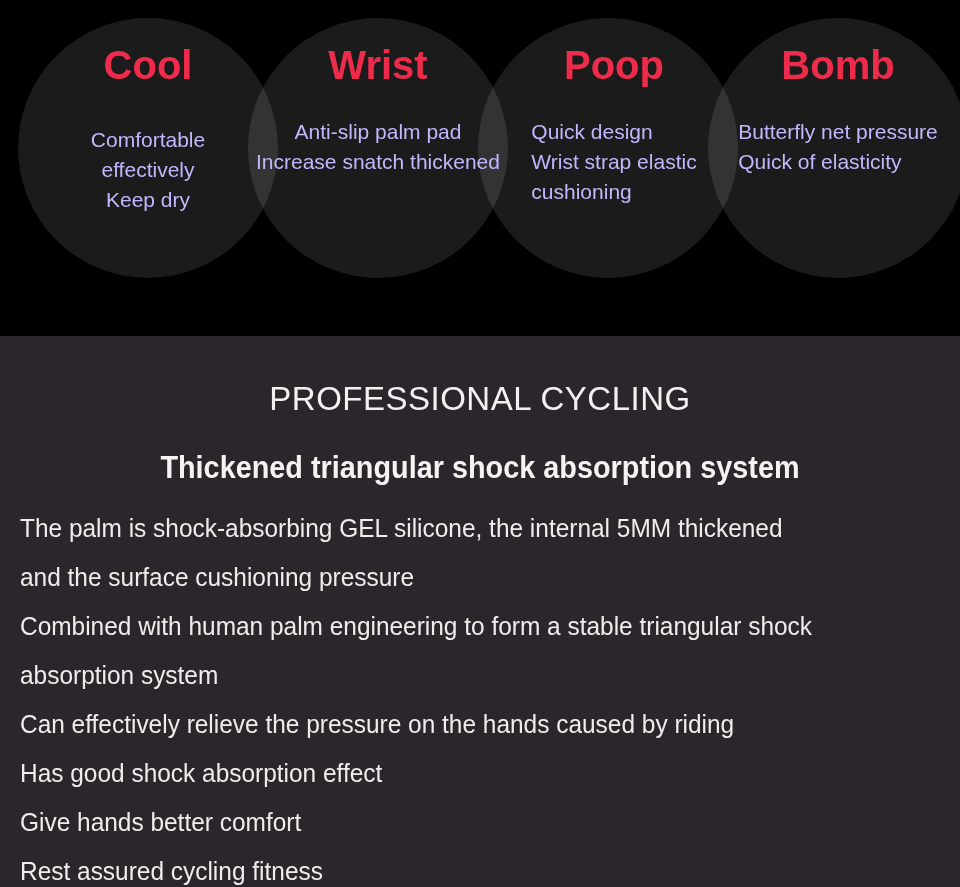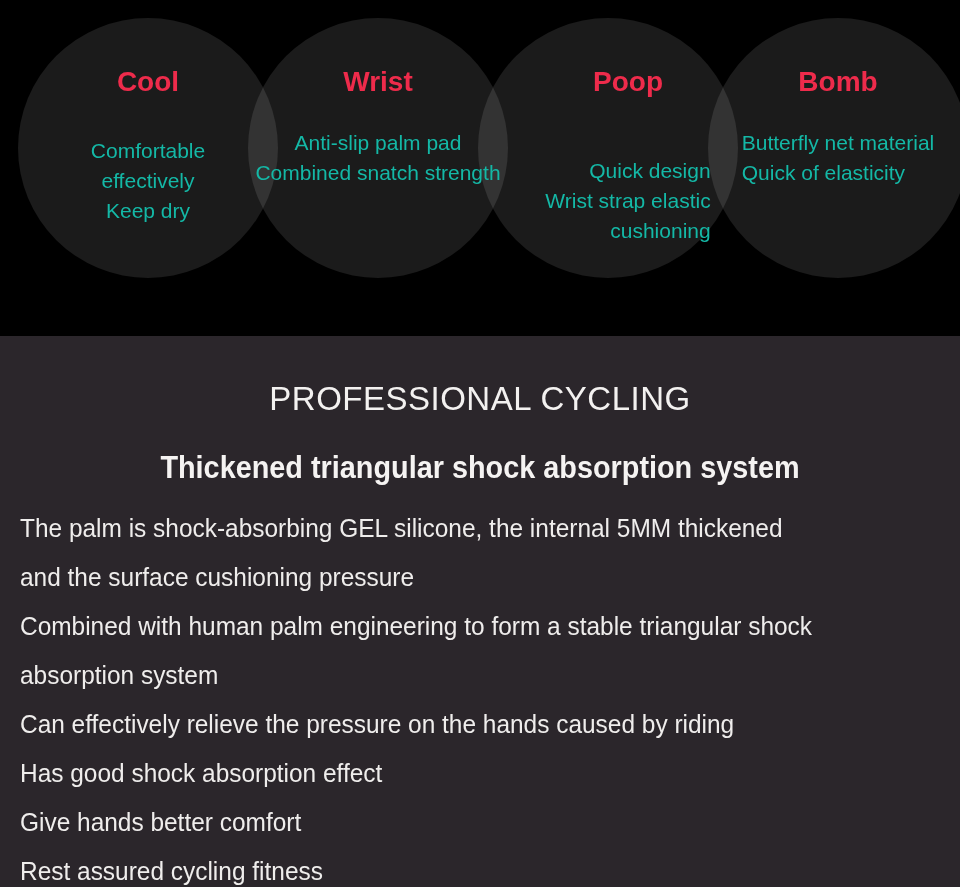--- a/index.html
+++ b/index.html
@@ -49,42 +49,42 @@
     height: 260px;
     display: flex;
     flex-direction: column;
     align-items: center;
     justify-content: flex-start;
     text-align: center;
     pointer-events: none;
   }
   .vt1 { left: 18px; }
   .vt2 { left: 248px; }
-  .vt3 { left: 498px; gap: 28px; }
+  .vt3 { left: 484px; }
   .vt4 { left: 708px; }
 
   .venn-title {
-    font-size: 28px;
+    font-size: 40px;
     font-weight: bold;
     color: #EE2B4B;
     line-height: 1;
-    margin-top: 50px;
+    margin-top: 27px;
     letter-spacing: 0px;
     white-space: nowrap;
   }
   .venn-lines {
     margin-top: 40px;
     font-size: 21px;
-    color: #14b8a6;
+    color: #c4b5fd;
     line-height: 1.42;
     white-space: nowrap;
   }
   .venn-lines div { white-space: nowrap; }
   .vt2 .venn-lines, .vt3 .venn-lines, .vt4 .venn-lines { margin-top: 32px; }
-  .vt3 .venn-lines { text-align: right; }
+  .vt3 .venn-lines { text-align: left; }
   .vt4 .venn-lines { text-align: left; }
 
   
   #detail-section {
     position: absolute;
     left: 0;
     top: 336px;
     width: 960px;
     height: 551px;
     background: #2B262B;
@@ -148,37 +148,37 @@
         <div>Comfortable</div>
         <div>effectively</div>
         <div>Keep dry</div>
       </div>
     </div>
 
     <div class="venn-text vt2">
       <div class="venn-title">Wrist</div>
       <div class="venn-lines">
         <div>Anti-slip palm pad</div>
-        <div>Combined snatch strength</div>
+        <div>Increase snatch thickened</div>
       </div>
     </div>
 
     <div class="venn-text vt3">
       <div class="venn-title">Poop</div>
       <div class="venn-lines">
         <div>Quick design</div>
         <div>Wrist strap elastic</div>
         <div>cushioning</div>
       </div>
     </div>
 
     <div class="venn-text vt4">
       <div class="venn-title">Bomb</div>
       <div class="venn-lines">
-        <div>Butterfly net material</div>
+        <div>Butterfly net pressure</div>
         <div>Quick of elasticity</div>
       </div>
     </div>
 
   </div>
 
   <div id="detail-section">
 
     <div id="headline-primary">PROFESSIONAL CYCLING</div>
     <div id="headline-secondary">Thickened triangular shock absorption system</div>

